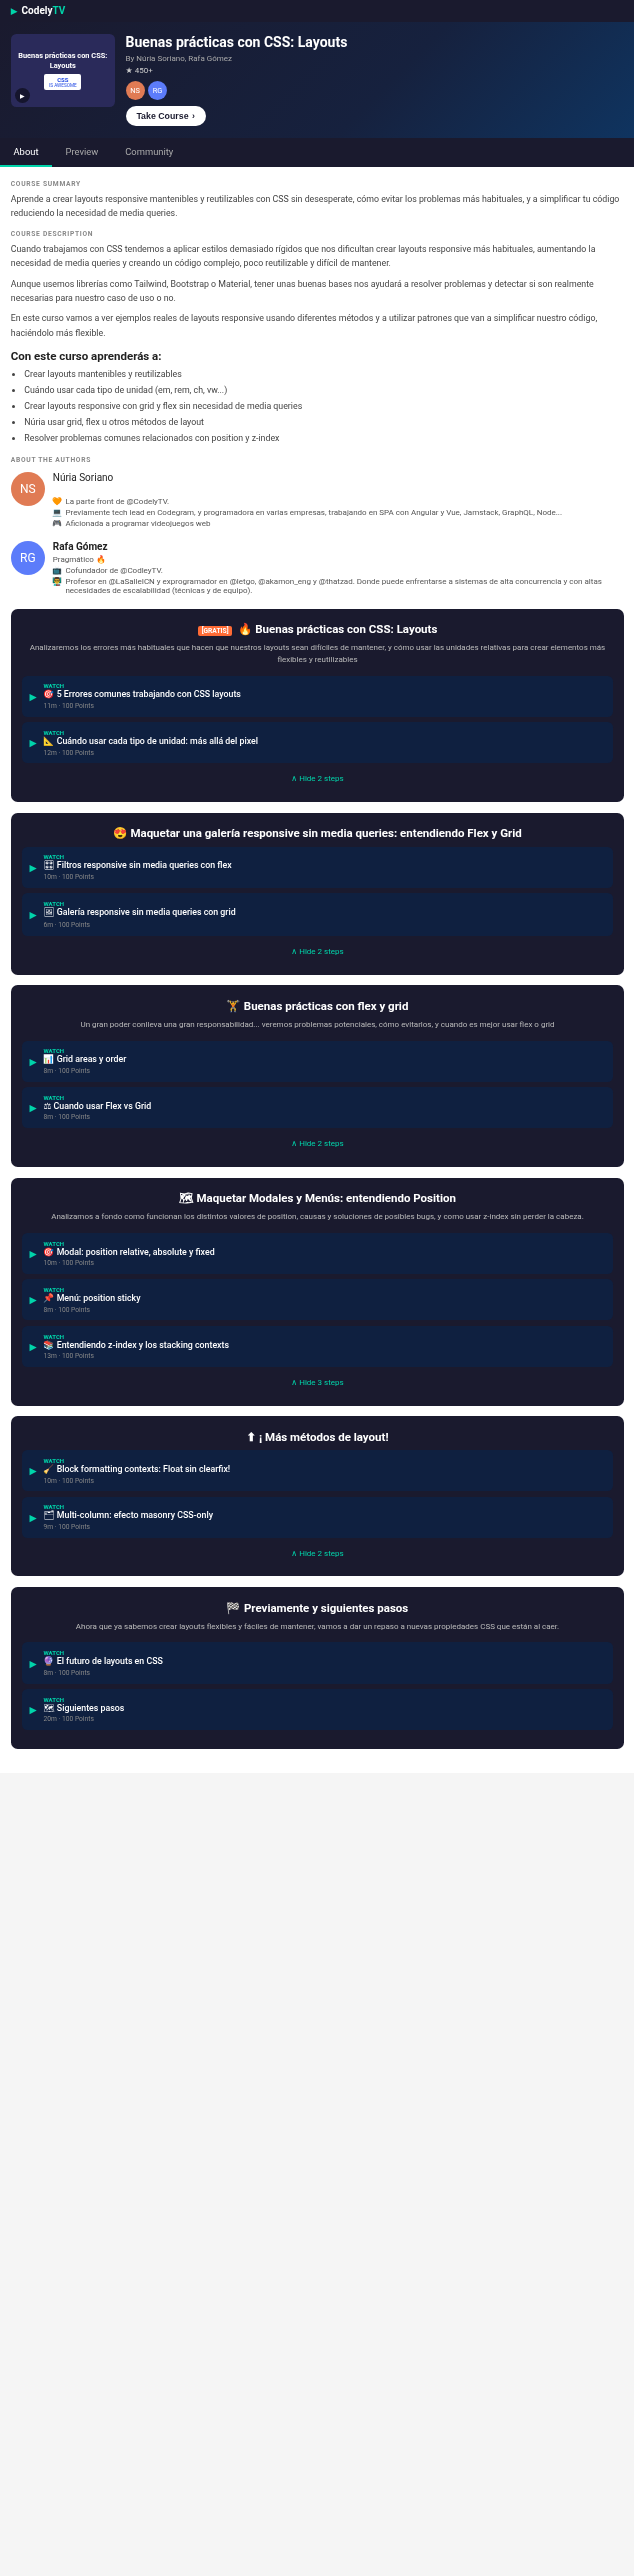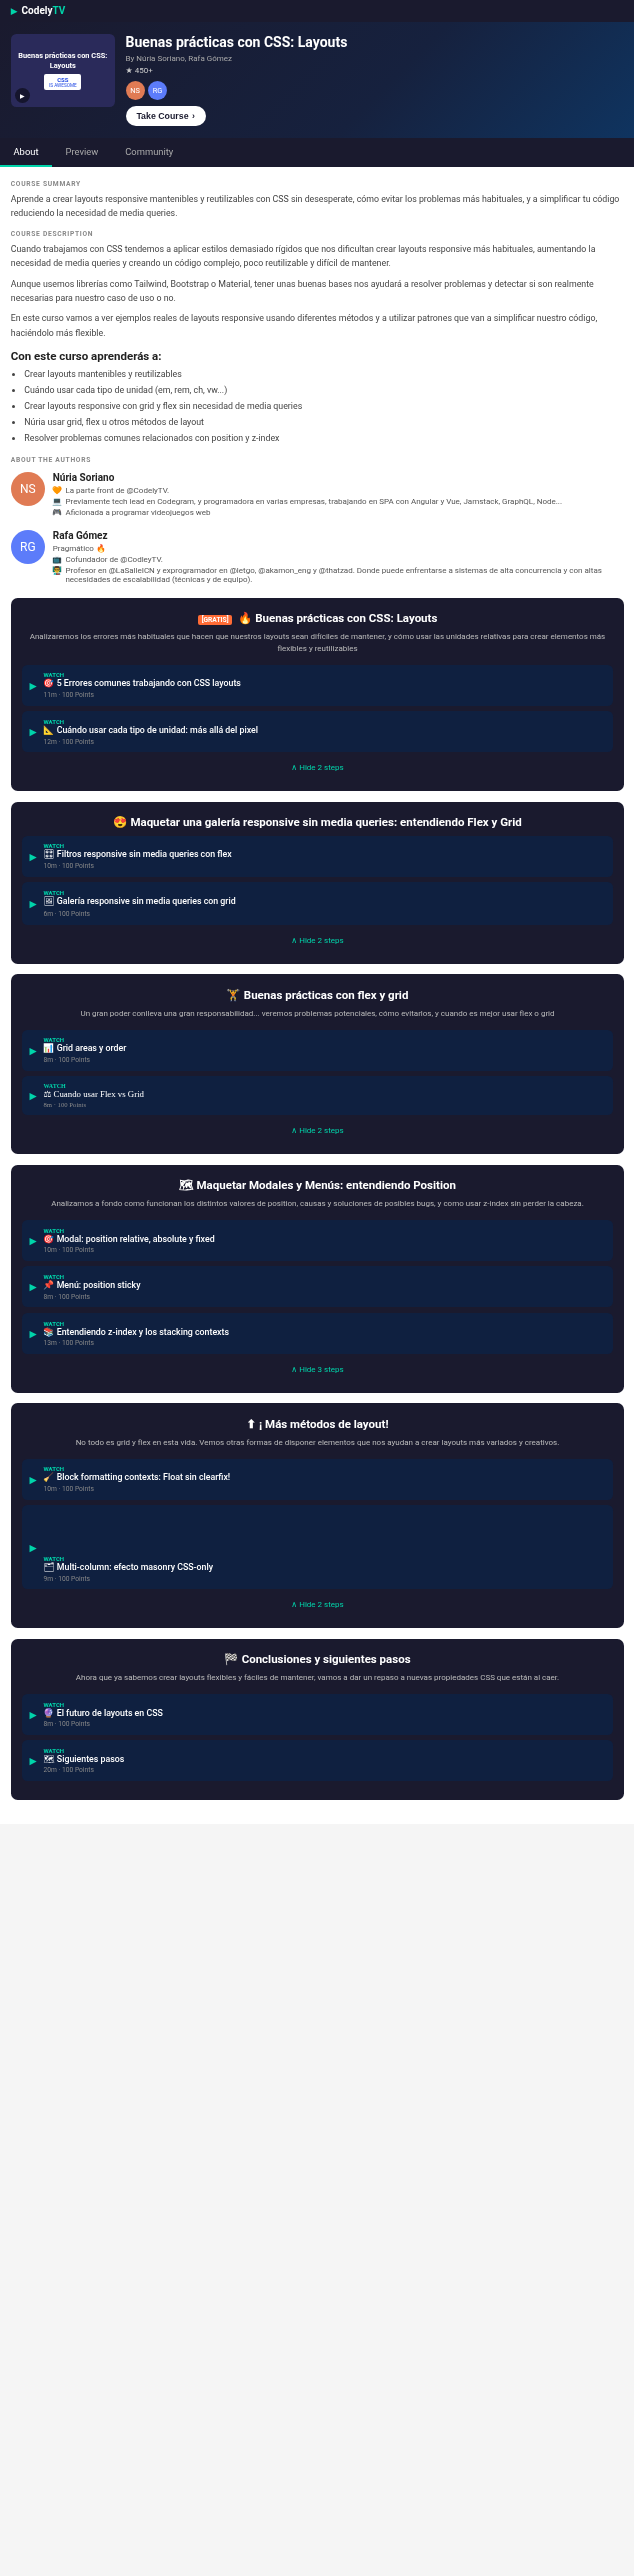--- a/index.html
+++ b/index.html
@@ -62,21 +62,21 @@
     <li style="font-size:8.8px; color:#444; margin-bottom:2.7px; line-height:1.5;">Crear layouts responsive con grid y flex sin necesidad de media queries</li>
     <li style="font-size:8.8px; color:#444; margin-bottom:2.7px; line-height:1.5;">Núria usar grid, flex u otros métodos de layout</li>
     <li style="font-size:8.8px; color:#444; margin-bottom:2.7px; line-height:1.5;">Resolver problemas comunes relacionados con position y z-index</li>
   </ul>
 
   <div style="font-size:6.7px; font-weight:bold; color:#888; text-transform:uppercase; letter-spacing:0.7px; margin-bottom:8px;">ABOUT THE AUTHORS</div>
 
   <div style="display:flex; gap:8px; margin-bottom:13.5px;">
     <div style="width:34px;height:34px;border-radius:50%;background:#e07b54;min-width:34px;display:flex;align-items:center;justify-content:center;font-size:12px;color:white;">NS</div>
     <div>
-      <div style="font-size:10px; font-weight:bold; color:#222; margin-bottom:3px;">Núria Soriano</div>
+      <div style="font-size:10px; font-weight:normal; color:#222; margin-bottom:14px;">Núria Soriano</div>
       <div style="font-size:8px; color:#555; margin-bottom:2px; display:flex; align-items:center; gap:2.7px;">
         <span>🧡</span>
         <span>La parte front de @CodelyTV.</span>
       </div>
       <div style="font-size:8px; color:#555; margin-bottom:2px; display:flex; align-items:flex-start; gap:2.7px;">
         <span>💻</span>
         <span>Previamente tech lead en Codegram, y programadora en varias empresas, trabajando en SPA con Angular y Vue, Jamstack, GraphQL, Node...</span>
       </div>
       <div style="font-size:8px; color:#555; display:flex; align-items:center; gap:2.7px;">
         <span>🎮</span>
@@ -168,21 +168,21 @@
       <div style="flex:1;">
         <div style="font-size:6px; color:#00d4aa; text-transform:uppercase; font-weight:bold;">Watch</div>
         <div style="font-size:8.8px; color:white; font-weight:500; line-height:1.3;">
           <span>📊</span> <span>Grid areas y order</span>
         </div>
         <div style="font-size:6.7px; color:#888; margin-top:1.3px;">8m · 100 Points</div>
       </div>
     </div>
     <div style="background:#0f2040; border-radius:5.4px; padding:6.7px 8px; margin-bottom:5.4px; display:flex; align-items:center; gap:6.7px;">
       <span style="color:#00d4aa; font-size:9.4px;">▶</span>
-      <div style="flex:1;font-family:Liberation Serif, serif;">
+      <div style="flex:1;">
         <div style="font-size:6px; color:#00d4aa; text-transform:uppercase; font-weight:bold;">Watch</div>
         <div style="font-size:8.8px; color:white; font-weight:500; line-height:1.3;">
           <span>⚖</span> <span>Cuando usar Flex vs Grid</span>
         </div>
         <div style="font-size:6.7px; color:#888; margin-top:1.3px;">8m · 100 Points</div>
       </div>
     </div>
     <div style="text-align:center; color:#00d4aa; font-size:8px; padding:5.4px 0; cursor:pointer;">∧  Hide 2 steps</div>
   </div>
 
@@ -221,47 +221,46 @@
         <div style="font-size:6.7px; color:#888; margin-top:1.3px;">13m · 100 Points</div>
       </div>
     </div>
     <div style="text-align:center; color:#00d4aa; font-size:8px; padding:5.4px 0; cursor:pointer;">∧  Hide 3 steps</div>
   </div>
 
   <div style="background:#1a1a2e; border-radius:6.7px; margin:10.8px 0; padding:13.5px 10.8px;">
     <div style="color:white; font-size:11.5px; font-weight:bold; text-align:center; margin-bottom:5.4px; line-height:1.3;">
       <span>⬆</span> <span>¡ Más métodos de layout!</span>
     </div>
-    <div style="color:#bbb; font-size:8px; text-align:center; margin-bottom:9.4px; line-height:1.5;">No todo es grid y flex en esta vida. Vemos otras formas de disponer elementos que nos ayudan a crear layouts más variados y creativos.</div>
     <div style="background:#0f2040; border-radius:5.4px; padding:6.7px 8px; margin-bottom:5.4px; display:flex; align-items:center; gap:6.7px;">
       <span style="color:#00d4aa; font-size:9.4px;">▶</span>
       <div style="flex:1;">
         <div style="font-size:6px; color:#00d4aa; text-transform:uppercase; font-weight:bold;">Watch</div>
         <div style="font-size:8.8px; color:white; font-weight:500; line-height:1.3;">
           <span>🧹</span> <span>Block formatting contexts: Float sin clearfix!</span>
         </div>
         <div style="font-size:6.7px; color:#888; margin-top:1.3px;">10m · 100 Points</div>
       </div>
     </div>
     <div style="background:#0f2040; border-radius:5.4px; padding:6.7px 8px; margin-bottom:5.4px; display:flex; align-items:center; gap:6.7px;">
       <span style="color:#00d4aa; font-size:9.4px;">▶</span>
-      <div style="flex:1;margin-top:43px;">
+      <div style="flex:1;">
         <div style="font-size:6px; color:#00d4aa; text-transform:uppercase; font-weight:bold;">Watch</div>
         <div style="font-size:8.8px; color:white; font-weight:500; line-height:1.3;">
           <span>🗂</span> <span>Multi-column: efecto masonry CSS-only</span>
         </div>
         <div style="font-size:6.7px; color:#888; margin-top:1.3px;">9m · 100 Points</div>
       </div>
     </div>
     <div style="text-align:center; color:#00d4aa; font-size:8px; padding:5.4px 0; cursor:pointer;">∧  Hide 2 steps</div>
   </div>
 
   <div style="background:#1a1a2e; border-radius:6.7px; margin:10.8px 0; padding:13.5px 10.8px;">
     <div style="color:white; font-size:11.5px; font-weight:bold; text-align:center; margin-bottom:5.4px; line-height:1.3;">
-      <span>🏁</span> <span>Conclusiones y siguientes pasos</span>
+      <span>🏁</span> <span>Previamente y siguientes pasos</span>
     </div>
     <div style="color:#bbb; font-size:8px; text-align:center; margin-bottom:9.4px; line-height:1.5;">Ahora que ya sabemos crear layouts flexibles y fáciles de mantener, vamos a dar un repaso a nuevas propiedades CSS que están al caer.</div>
     <div style="background:#0f2040; border-radius:5.4px; padding:6.7px 8px; margin-bottom:5.4px; display:flex; align-items:center; gap:6.7px;">
       <span style="color:#00d4aa; font-size:9.4px;">▶</span>
       <div style="flex:1;">
         <div style="font-size:6px; color:#00d4aa; text-transform:uppercase; font-weight:bold;">Watch</div>
         <div style="font-size:8.8px; color:white; font-weight:500; line-height:1.3;">
           <span>🔮</span> <span>El futuro de layouts en CSS</span>
         </div>
         <div style="font-size:6.7px; color:#888; margin-top:1.3px;">8m · 100 Points</div>

